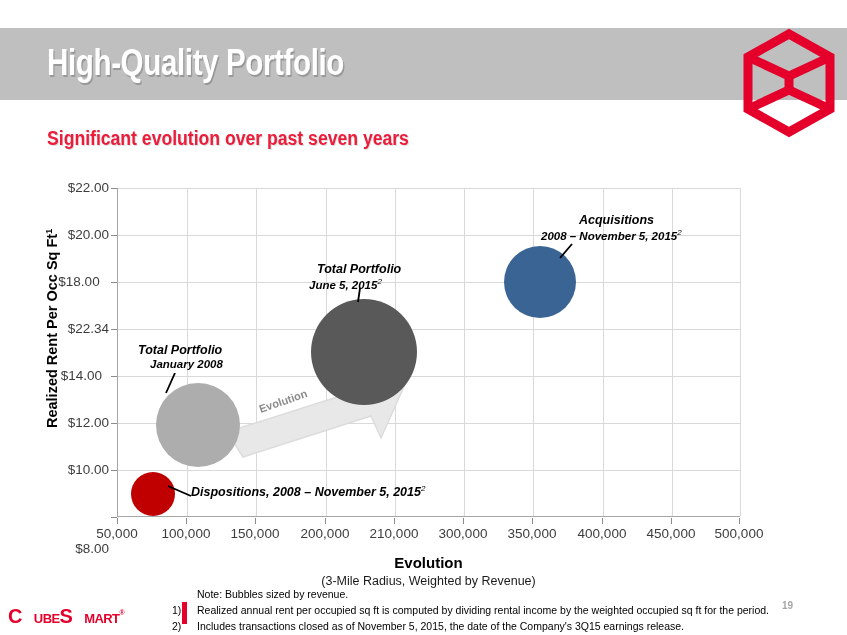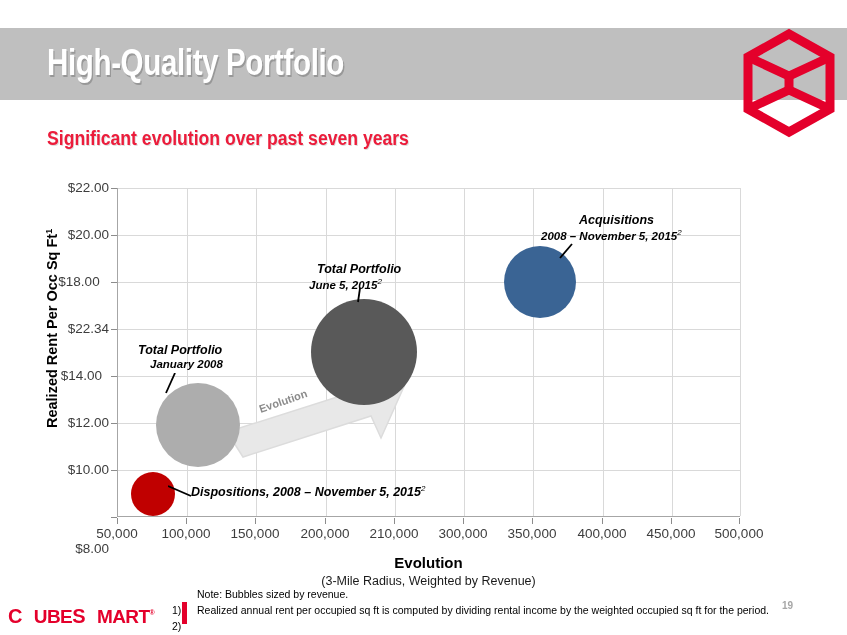--- a/index.html
+++ b/index.html
@@ -100,21 +100,21 @@
   .fn-num{position:absolute;font-size:10.5px;color:#000;}
   .fn-txt{position:absolute;font-size:10.5px;color:#000;white-space:nowrap;}
   .pagenum{
     position:absolute;left:782px;top:12px;font-size:10px;font-weight:bold;color:#a6a6a6;
   }
   .cs-logo{
     position:absolute;left:8px;top:605px;font-size:20px;font-weight:bold;
     color:#e4002b;letter-spacing:-0.6px;white-space:nowrap;
     font-family:"Liberation Sans", sans-serif;
   }
-  .cs-logo .small{font-size:19px;padding-left:12px;}
+  .cs-logo .small{font-size:13px;padding-left:12px;}
   .cs-logo .reg{font-size:7px;vertical-align:super;}
   .red-tick{position:absolute;left:182px;top:602px;width:5px;height:22px;background:#e4002b;}
 </style>
 </head>
 <body>
 
 <div class="header-bar"></div>
 
 <div class="slide-title">High-Quality Portfolio</div>
 <div class="subtitle">Significant evolution over past seven years</div>
@@ -245,19 +245,20 @@
   <div class="xaxis-sub">(3-Mile Radius, Weighted by Revenue)</div>
 </div>
 
 <div class="footer">
   <div class="note">Note:  Bubbles sized by revenue.</div>
 
   <div class="fn-num" style="left:172px;top:16px;">1)</div>
   <div class="fn-txt" style="left:197px;top:16px;">Realized annual rent per occupied sq ft is computed by dividing rental income by the weighted occupied sq ft for the period.</div>
 
   <div class="fn-num" style="left:172px;top:32px;">2)</div>
+  <div class="fn-txt" style="left:197px;top:32px;">Includes transactions closed as of November 5, 2015, the date of the Company's 3Q15 earnings release.</div>
 
   <div class="pagenum">19</div>
 </div>
 
 <div class="red-tick"></div>
 
 <div class="cs-logo"><span>C</span><span class="small">UBE</span><span>S</span><span class="small">MART</span><span class="reg">®</span></div>
 
 </body></html>

